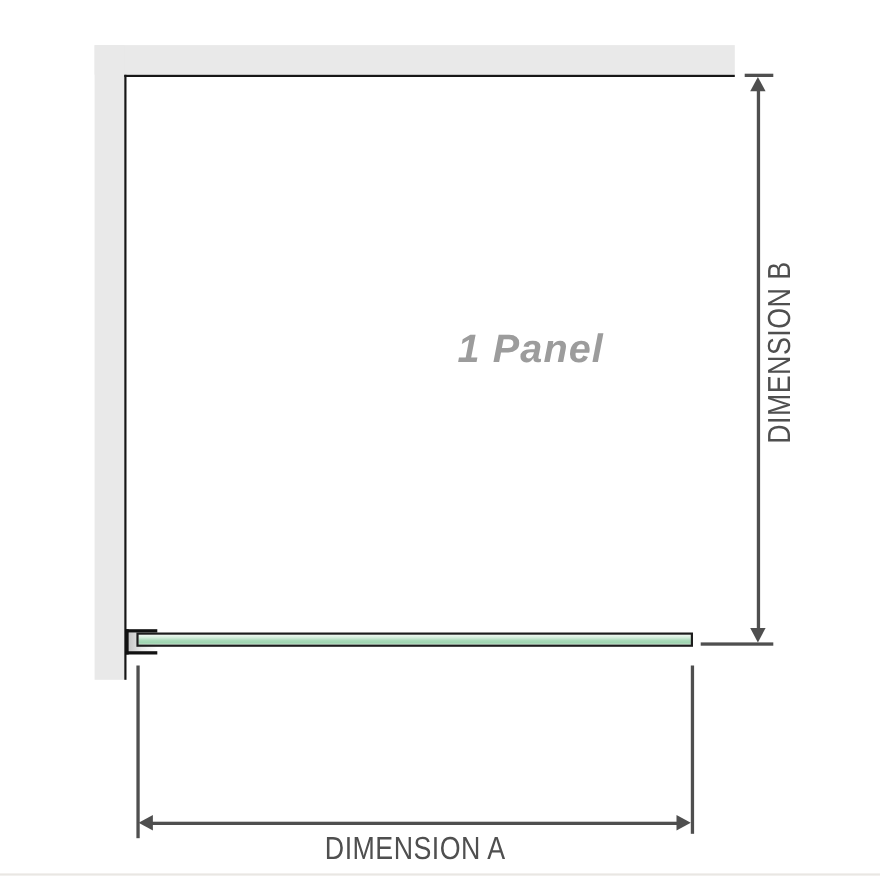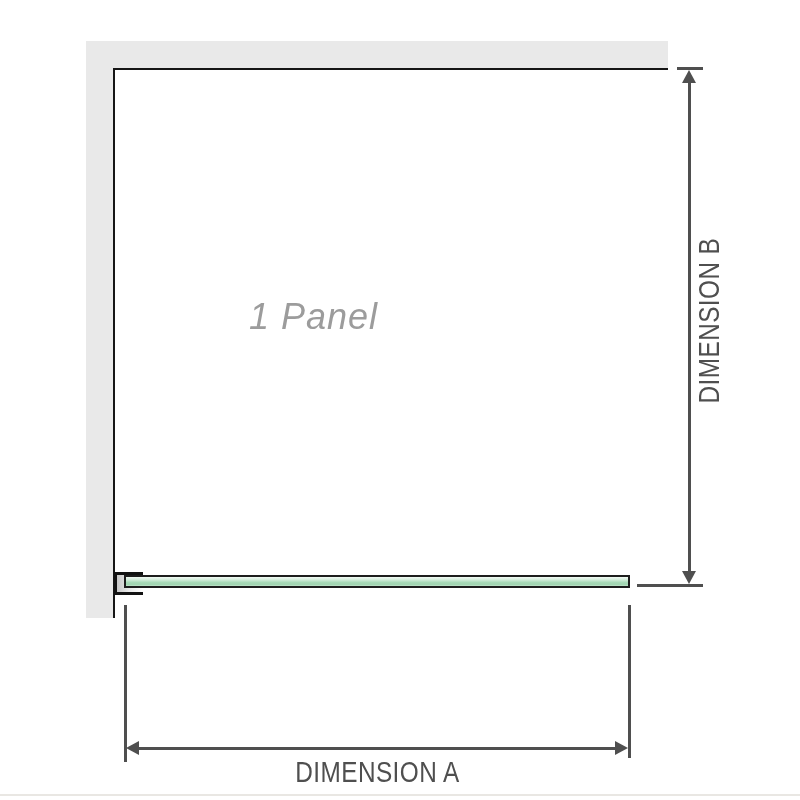--- a/index.html
+++ b/index.html
@@ -113,23 +113,23 @@
     transform: scaleX(0.84);
     transform-origin: 50% 50%;
   }
 
   
   .panel-label {
     left: 249px; top: 294px; width: 300px; height: 46px;
     color: #9c9c9c;
     font-size: 36px;
     font-style: italic;
-    font-weight: 400;
+    font-weight: 700;
     letter-spacing: 1px;
-    text-align: left;
+    text-align: right;
     line-height: 46px;
     z-index: 1;
   }
 
   
   .bottom-separator {
     left: 0; top: 794px; width: 800px; height: 2px;
     background: #e9e7e3;
   }
 </style>

